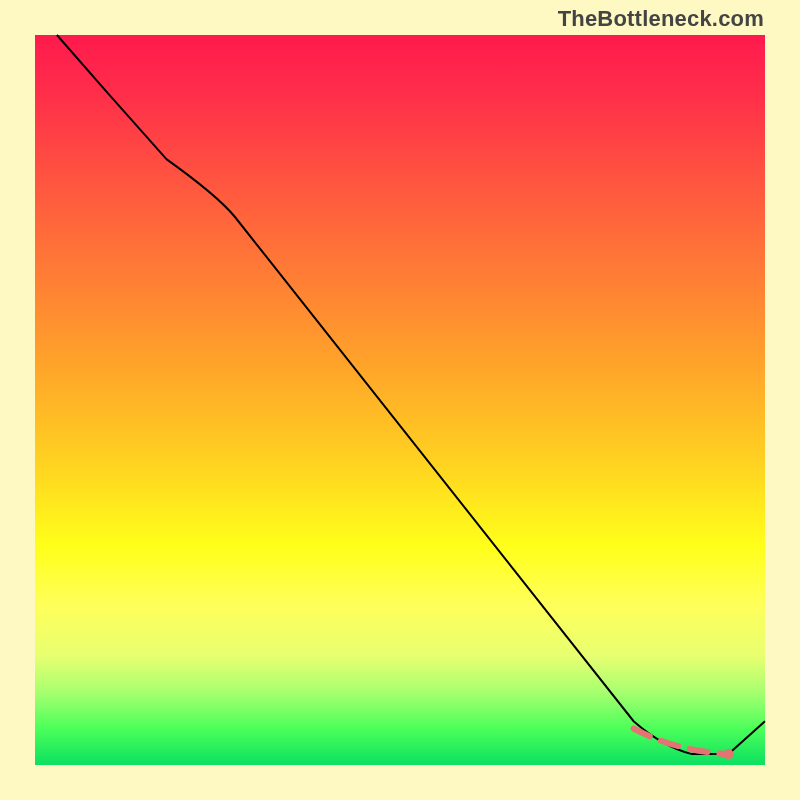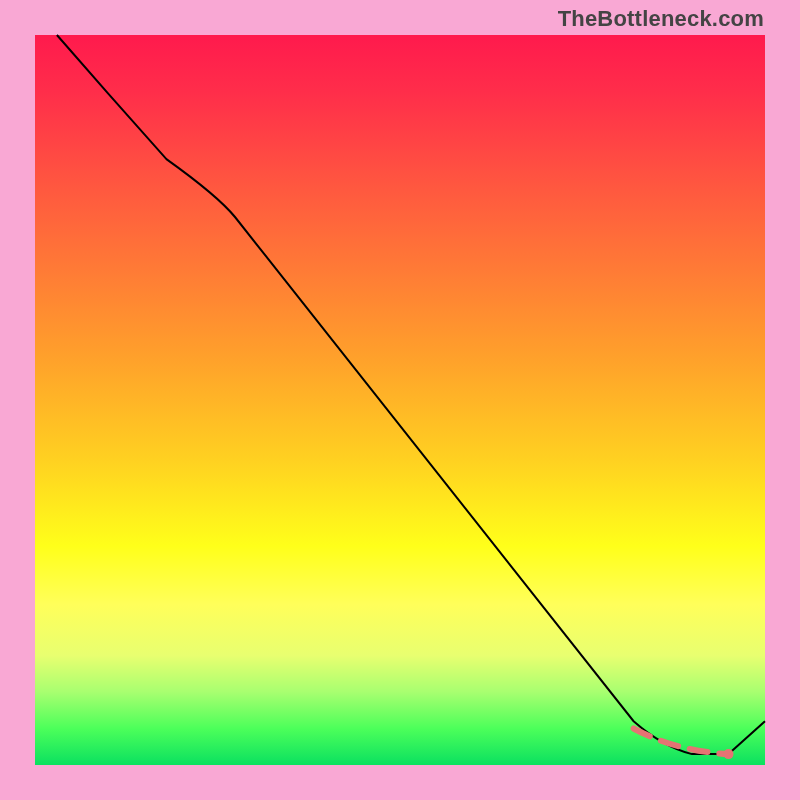--- a/index.html
+++ b/index.html
@@ -8,21 +8,21 @@
     width: 800px;
     height: 800px;
     background: #000;
     font-family: Arial, Helvetica, sans-serif;
     overflow: hidden;
   }
   .frame {
     position: relative;
     width: 800px;
     height: 800px;
-    background: #f9a8d4;
+    background: #fef9c3;
   }
   .plot-area {
     position: absolute;
     left: 35px;
     top: 35px;
     width: 730px;
     height: 730px;
     
     background: linear-gradient(
       to bottom,

